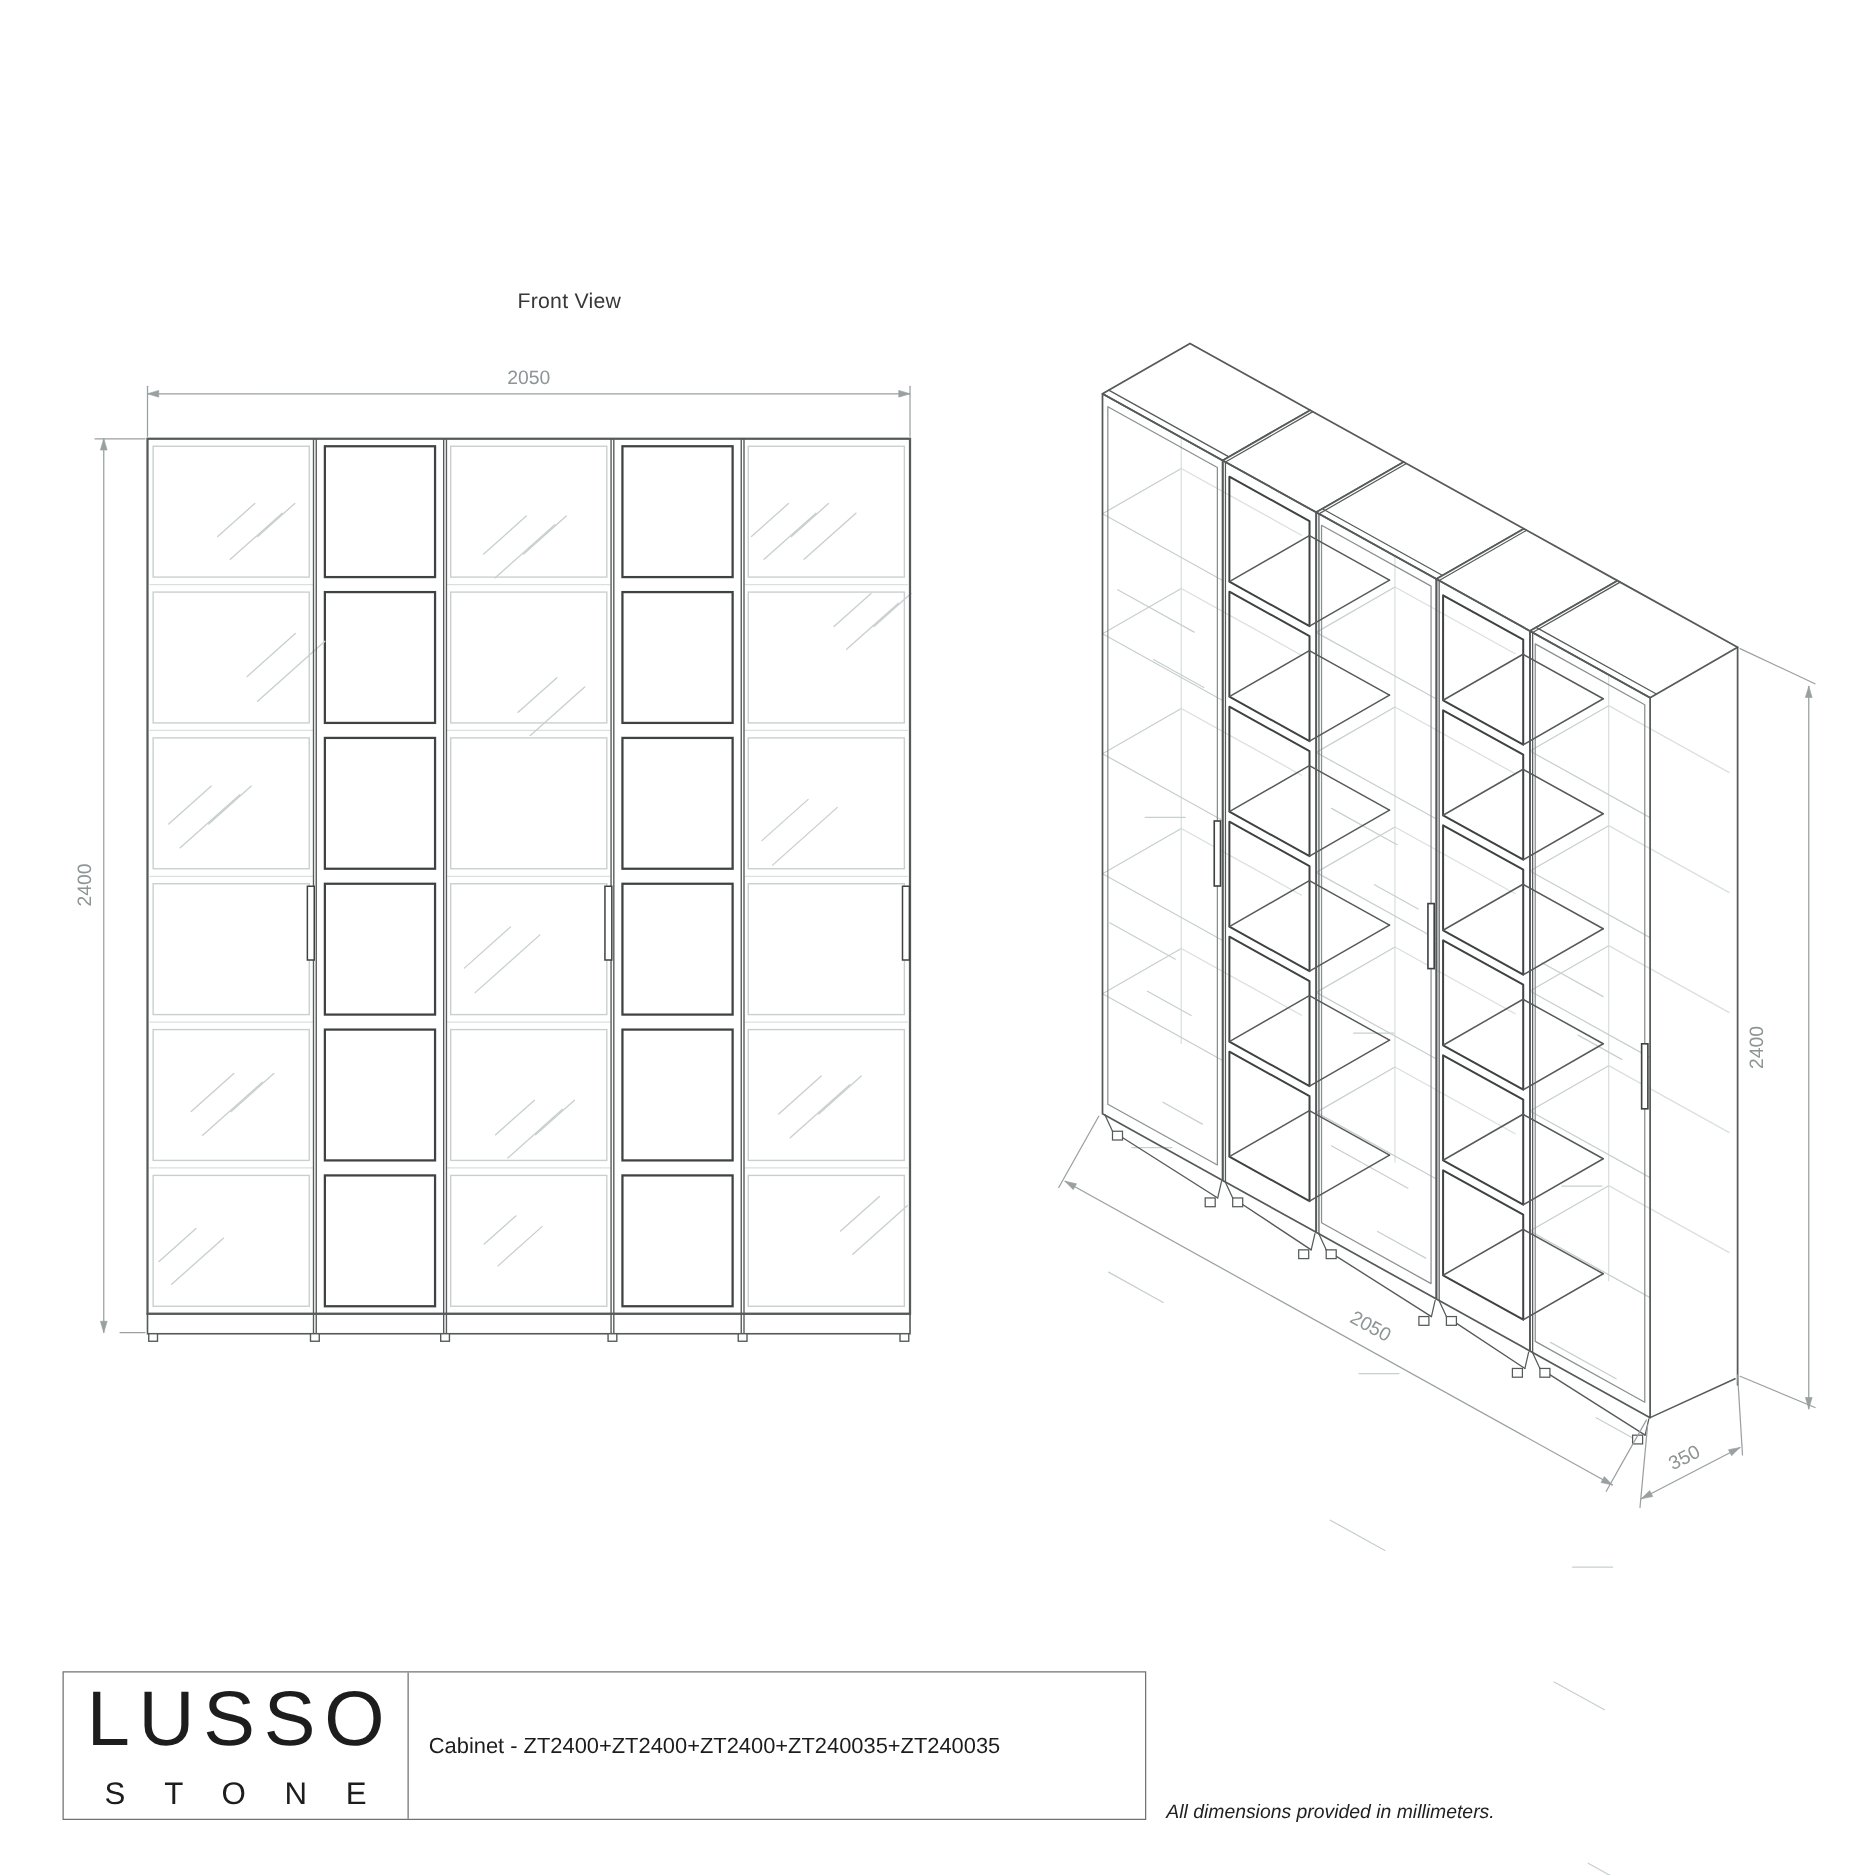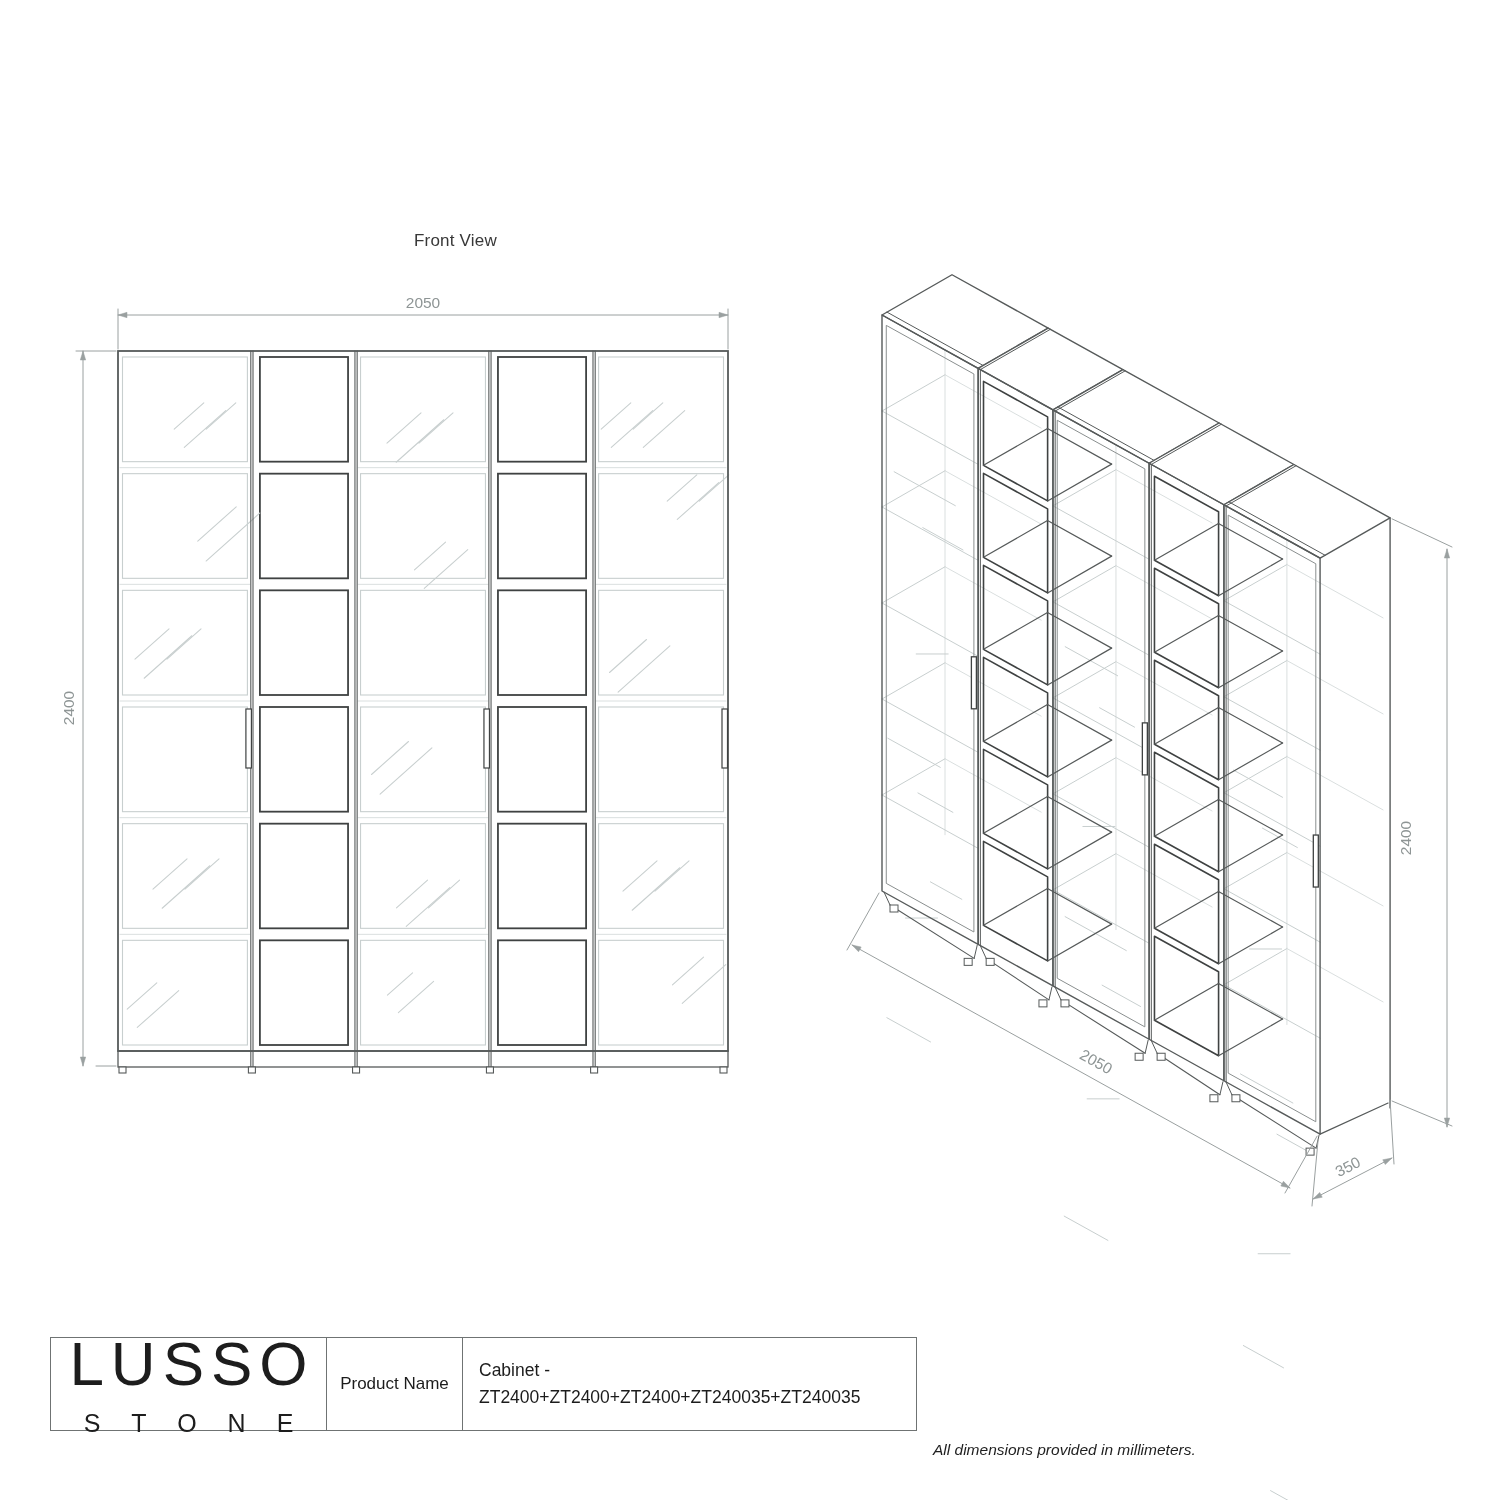--- a/index.html
+++ b/index.html
@@ -5,21 +5,21 @@
   html,body{margin:0;padding:0;background:#fff;}
   .page{position:relative;width:1500px;height:1500px;background:#ffffff;overflow:hidden;
         font-family:"Liberation Sans",sans-serif;}
   .drawing{position:absolute;left:0;top:0;}
   .fv-title{position:absolute;left:382px;top:231px;font-size:17px;color:#383838;letter-spacing:.2px;margin-left:32px;}
   .dim-label{position:absolute;font-size:15.5px;color:#8e9595;white-space:nowrap;
              transform:translate(-50%,-50%);}
   .rot-m90{transform:translate(-50%,-50%) rotate(-90deg);}
   .rot-w{transform:translate(-50%,-50%) rotate(29deg);}
   .rot-d{transform:translate(-50%,-50%) rotate(-27deg);}
-  .tblock{position:absolute;left:50px;top:1337px;width:867px;height:94px;
+  .tblock{position:absolute;left:50px;top:1337px;width:867px;height:119px;
           border:1.5px solid #6f7373;display:flex;box-sizing:border-box;background:#fff;}
   .cell{box-sizing:border-box;height:100%;}
   .cell.logo{width:276px;border-right:1.5px solid #6f7373;display:flex;flex-direction:column;
              align-items:center;justify-content:center;}
   .lusso{font-size:62px;letter-spacing:7px;margin-right:-7px;color:#1d1d1d;font-weight:400;line-height:1;}
   .stone{font-size:25px;letter-spacing:31px;margin-right:-31px;color:#1d1d1d;margin-top:16px;line-height:1;}
   .cell.plabel{width:136px;border-right:1.5px solid #6f7373;display:flex;align-items:center;
                justify-content:center;font-size:17px;color:#1c1c1c;}
   .cell.pvalue{flex:1;display:flex;flex-direction:column;justify-content:center;
                padding-left:16px;font-size:17.5px;color:#1c1c1c;line-height:27px;}
@@ -341,20 +341,19 @@
   <div class="dim-label rot-m90" style="left:69px;top:708px;">2400</div>
   <div class="dim-label rot-m90" style="left:1406px;top:838px;">2400</div>
   <div class="dim-label rot-w" style="left:1096px;top:1062px;">2050</div>
   <div class="dim-label rot-d" style="left:1348px;top:1167px;">350</div>
 
   <div class="tblock">
     <div class="cell logo">
       <div class="lusso">LUSSO</div>
       <div class="stone">STONE</div>
     </div>
-    <div class="cell plabel">Product Name</div>
     <div class="cell pvalue">
       <div>Cabinet - ZT2400+ZT2400+ZT2400+ZT240035+ZT240035</div>
     </div>
   </div>
 
   <div class="footnote">All dimensions provided in millimeters.</div>
 </div>
 
 </body></html>

